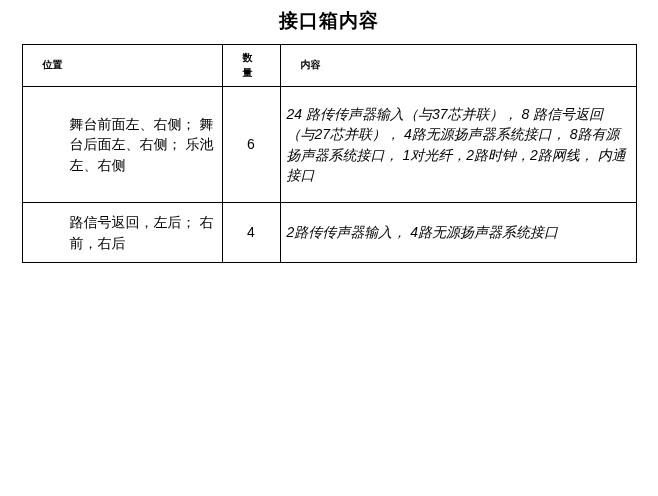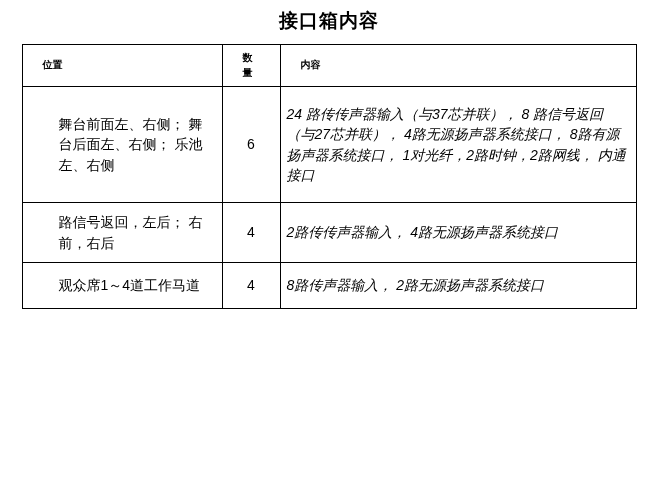--- a/index.html
+++ b/index.html
@@ -54,21 +54,21 @@
   .col-pos { width: 200px; }
   .col-qty { width: 58px; }
   .col-cont { width: 356px; }
 
   td.cell-pos {
     text-align: left;
     padding-left: 14px;
     font-size: 14.5px;
   }
   td.cell-pos.indent {
-    padding-left: 36px;
+    padding-left: 47px;
   }
   td.cell-qty {
     text-align: center;
     font-size: 15px;
   }
   td.cell-cont {
     text-align: left;
     padding-left: 10px;
     font-size: 14px;
     font-style: italic;
@@ -107,22 +107,16 @@
 1对光纤，2路时钟，2路网线，
 内通接口</td>
       </tr>
       <tr style="height:60px;">
         <td class="cell-pos indent lines">路信号返回，左后；
 右前，右后</td>
         <td class="cell-qty">4</td>
         <td class="cell-cont lines">2路传传声器输入，
 4路无源扬声器系统接口</td>
       </tr>
-      <tr style="height:46px;">
-        <td class="cell-pos indent lines">观众席1～4道工作马道</td>
-        <td class="cell-qty">4</td>
-        <td class="cell-cont lines">8路传声器输入，
-2路无源扬声器系统接口</td>
-      </tr>
     </tbody>
   </table>
 
 </div>
 
 </body></html>

